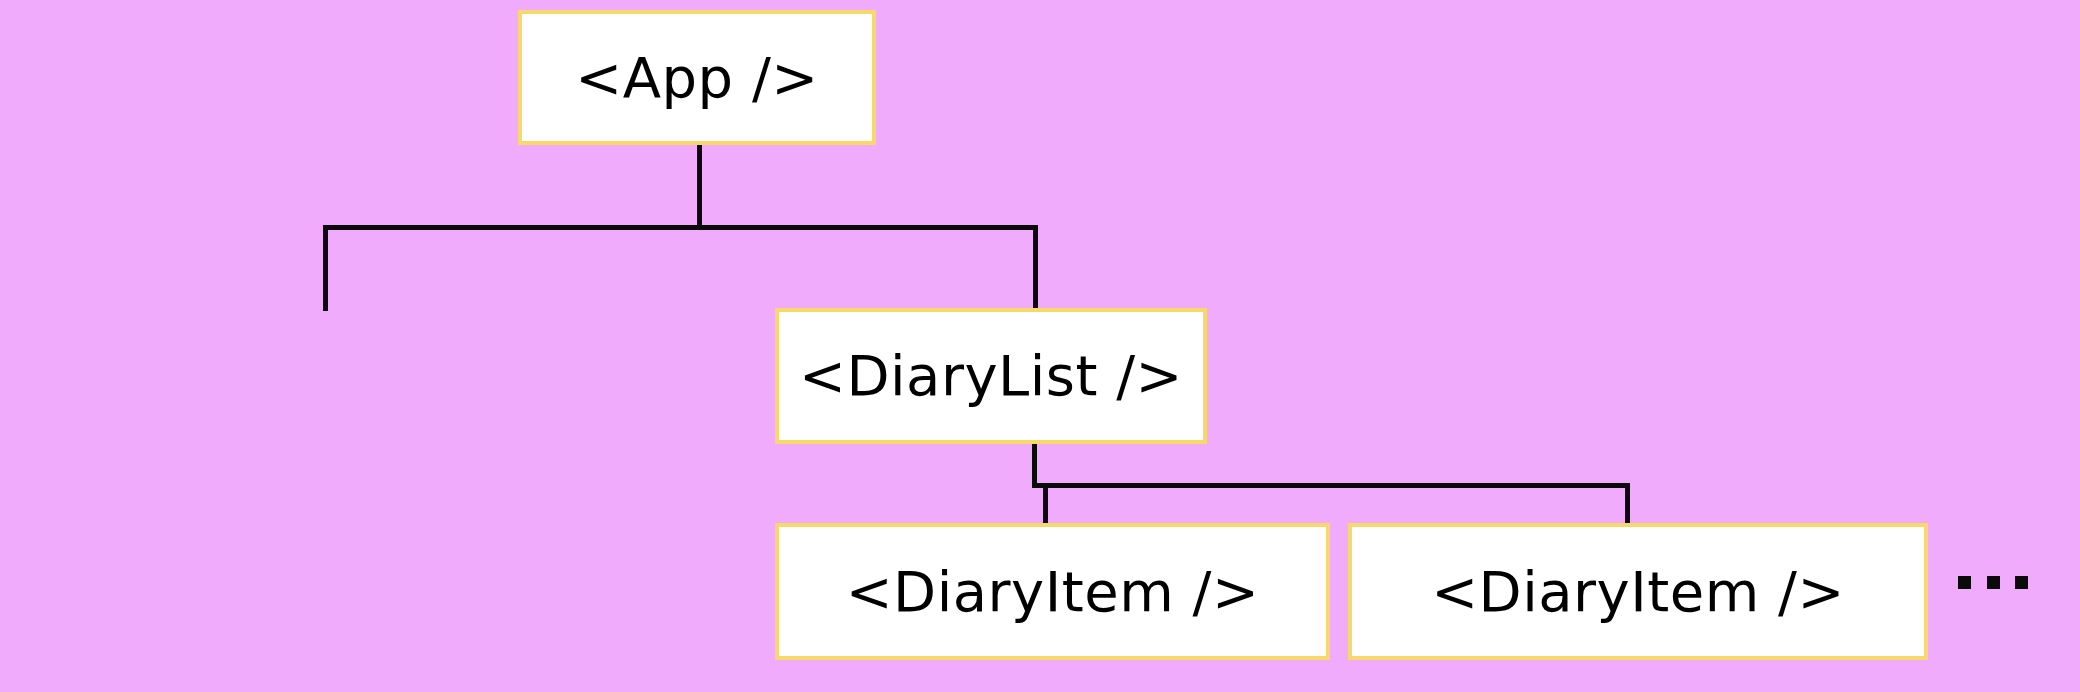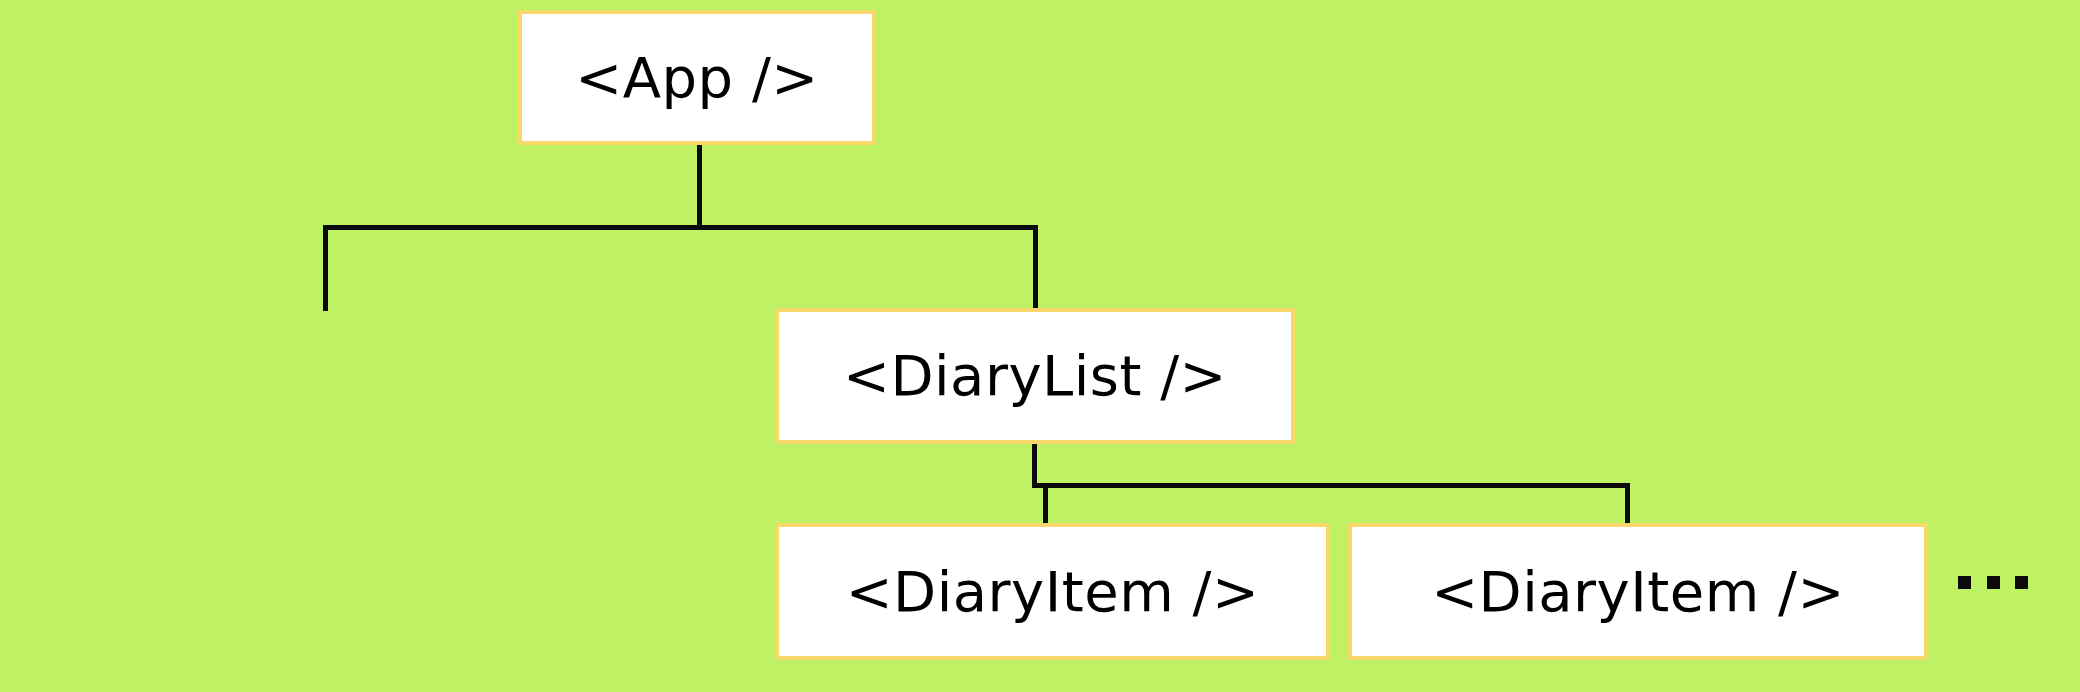--- a/index.html
+++ b/index.html
@@ -5,21 +5,21 @@
 <style>
   html, body {
     margin: 0;
     padding: 0;
     background: #FFFFFF;
   }
   #canvas {
     position: relative;
     width: 2080px;
     height: 692px;
-    background: #bef264;
+    background: #f0abfc;
     overflow: hidden;
     font-family: "DejaVu Sans", "Liberation Sans", sans-serif;
   }
 
   
   .node {
     position: absolute;
     box-sizing: border-box;
     border: 4px solid #F8D86A;
     background: #FFFFFF;
@@ -32,21 +32,21 @@
     font-size: 56px;
     line-height: 1;
     color: #000000;
     font-weight: 400;
     letter-spacing: 0.5px;
     white-space: nowrap;
   }
 
   #node-app        { left: 518px;  top: 10px;  width: 358px; height: 135px; }
   #node-diaryeditor{ left: 12px;   top: 308px; width: 616px; height: 136px; }
-  #node-diarylist  { left: 775px;  top: 308px; width: 520px; height: 136px; }
+  #node-diarylist  { left: 775px;  top: 308px; width: 432px; height: 136px; }
   #node-diaryitem-1{ left: 775px;  top: 523px; width: 555px; height: 137px; }
   #node-diaryitem-2{ left: 1348px; top: 523px; width: 580px; height: 137px; }
 
   
   .edge {
     position: absolute;
     background: #0A0A0A;
     z-index: 1;
   }
   .edge-v { width: 5px; }

